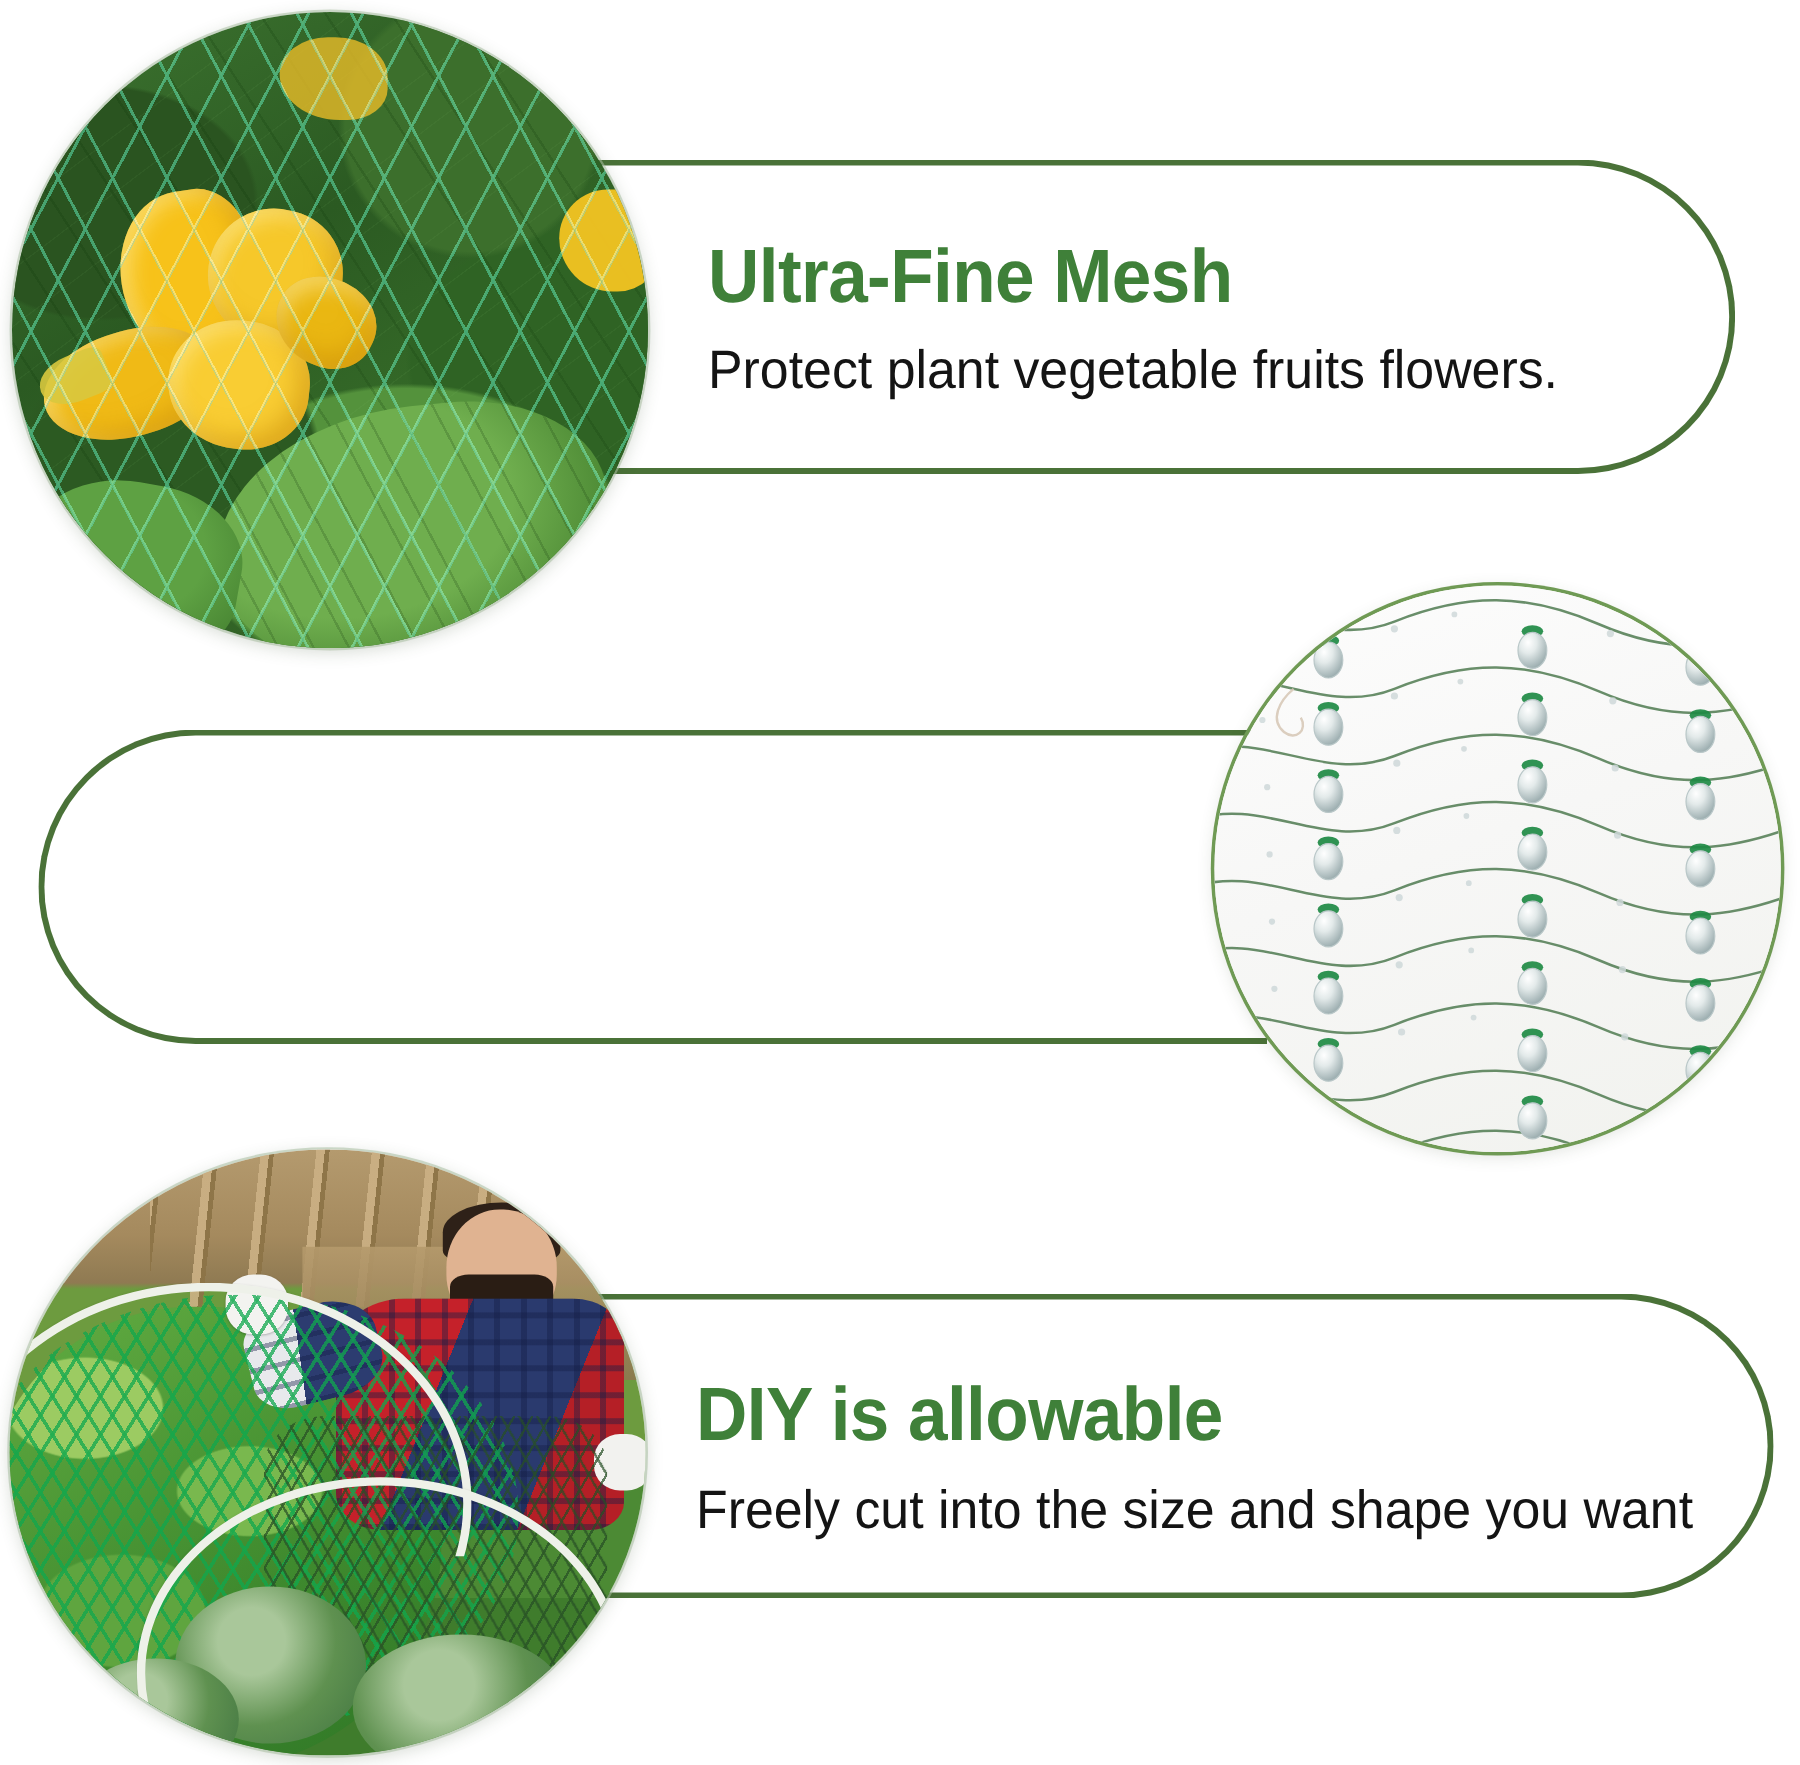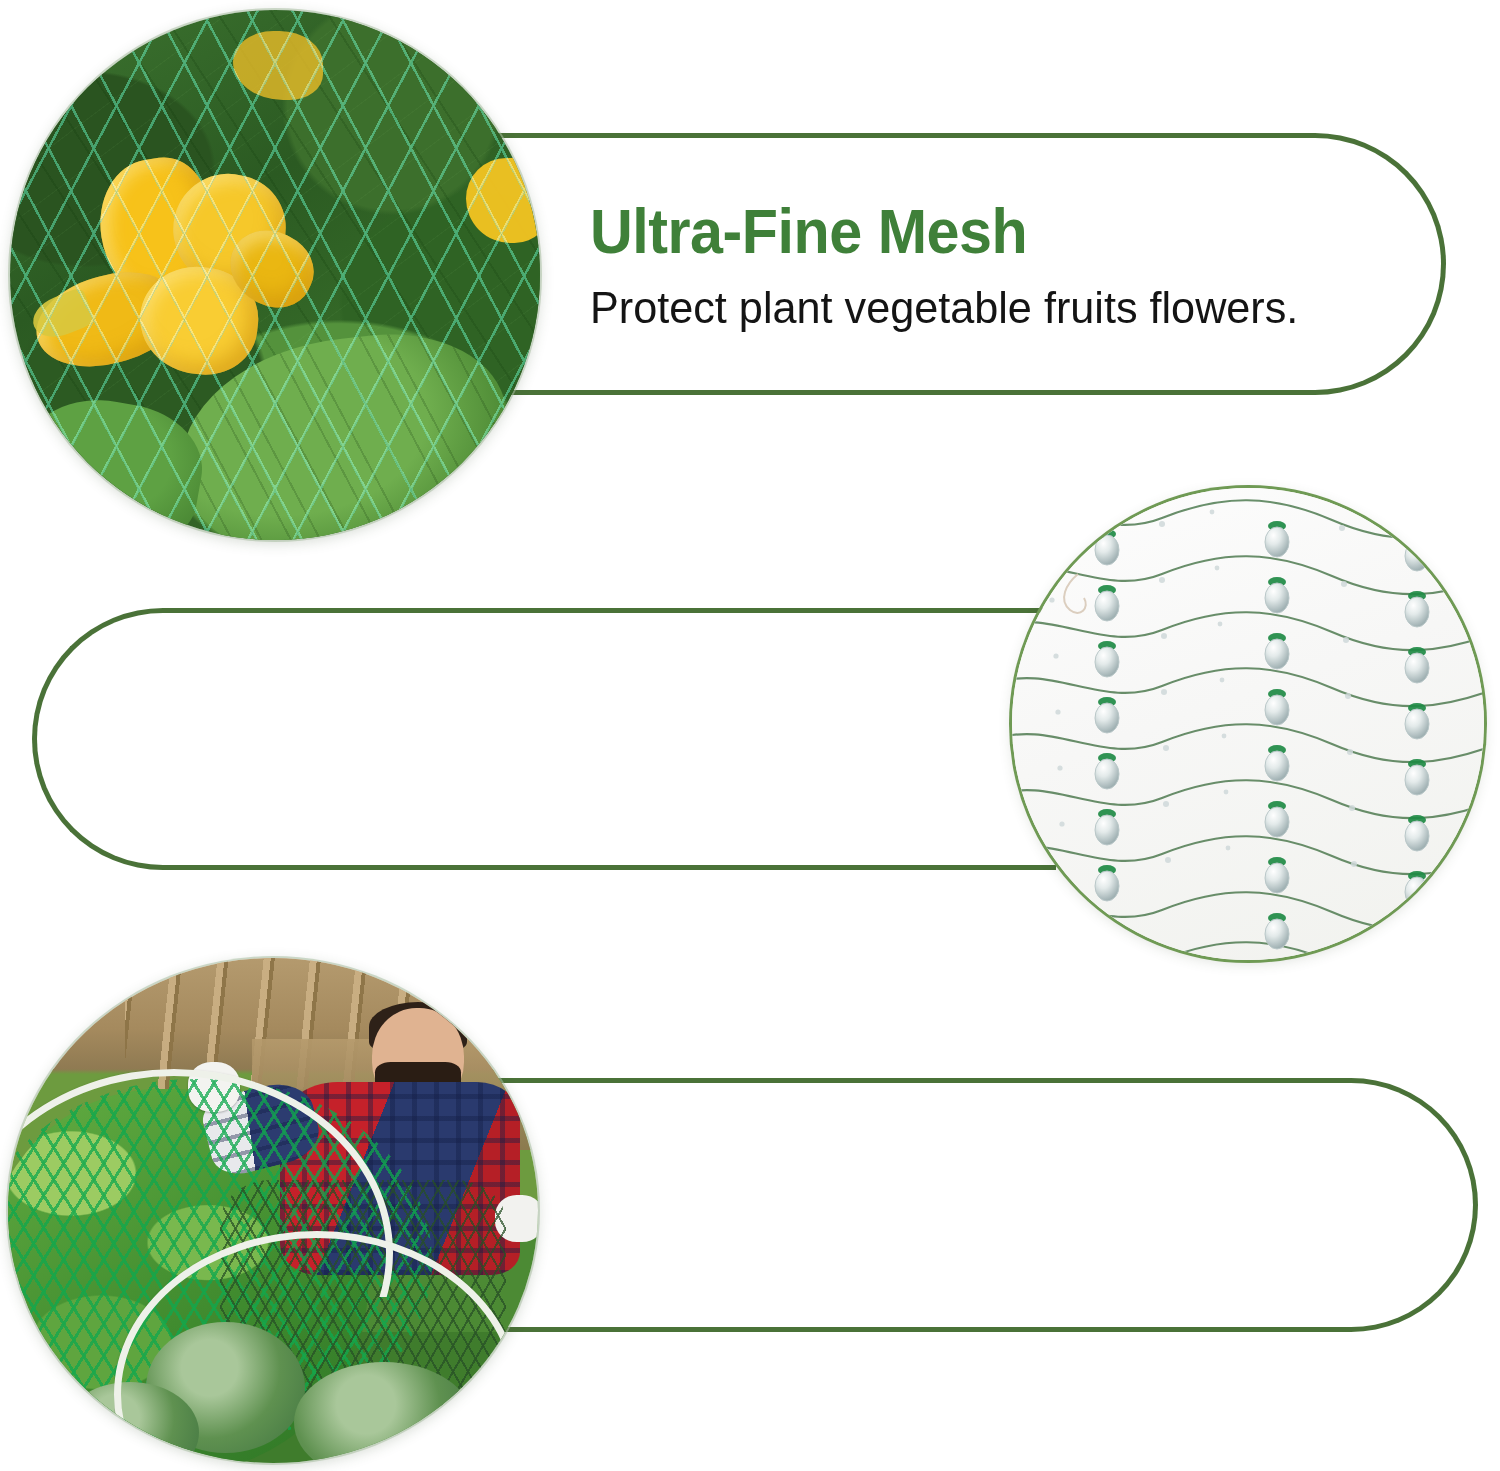--- a/index.html
+++ b/index.html
@@ -385,14 +385,18 @@
       <div class="netgreen"></div>
       <div class="netdark"></div>
       <div class="cabbage cb1"></div>
       <div class="cabbage cb2"></div>
       <div class="cabbage cb3"></div>
       <div class="hoop hoopA"></div>
       <div class="hoop hoopB"></div>
     </div>
   </div>
 
+  <div class="txt t3">
+    <div class="headline">DIY is allowable</div>
+    <div class="sub">Freely cut into the size and shape you want</div>
+  </div>
 
 </div>
 
 </body></html>

